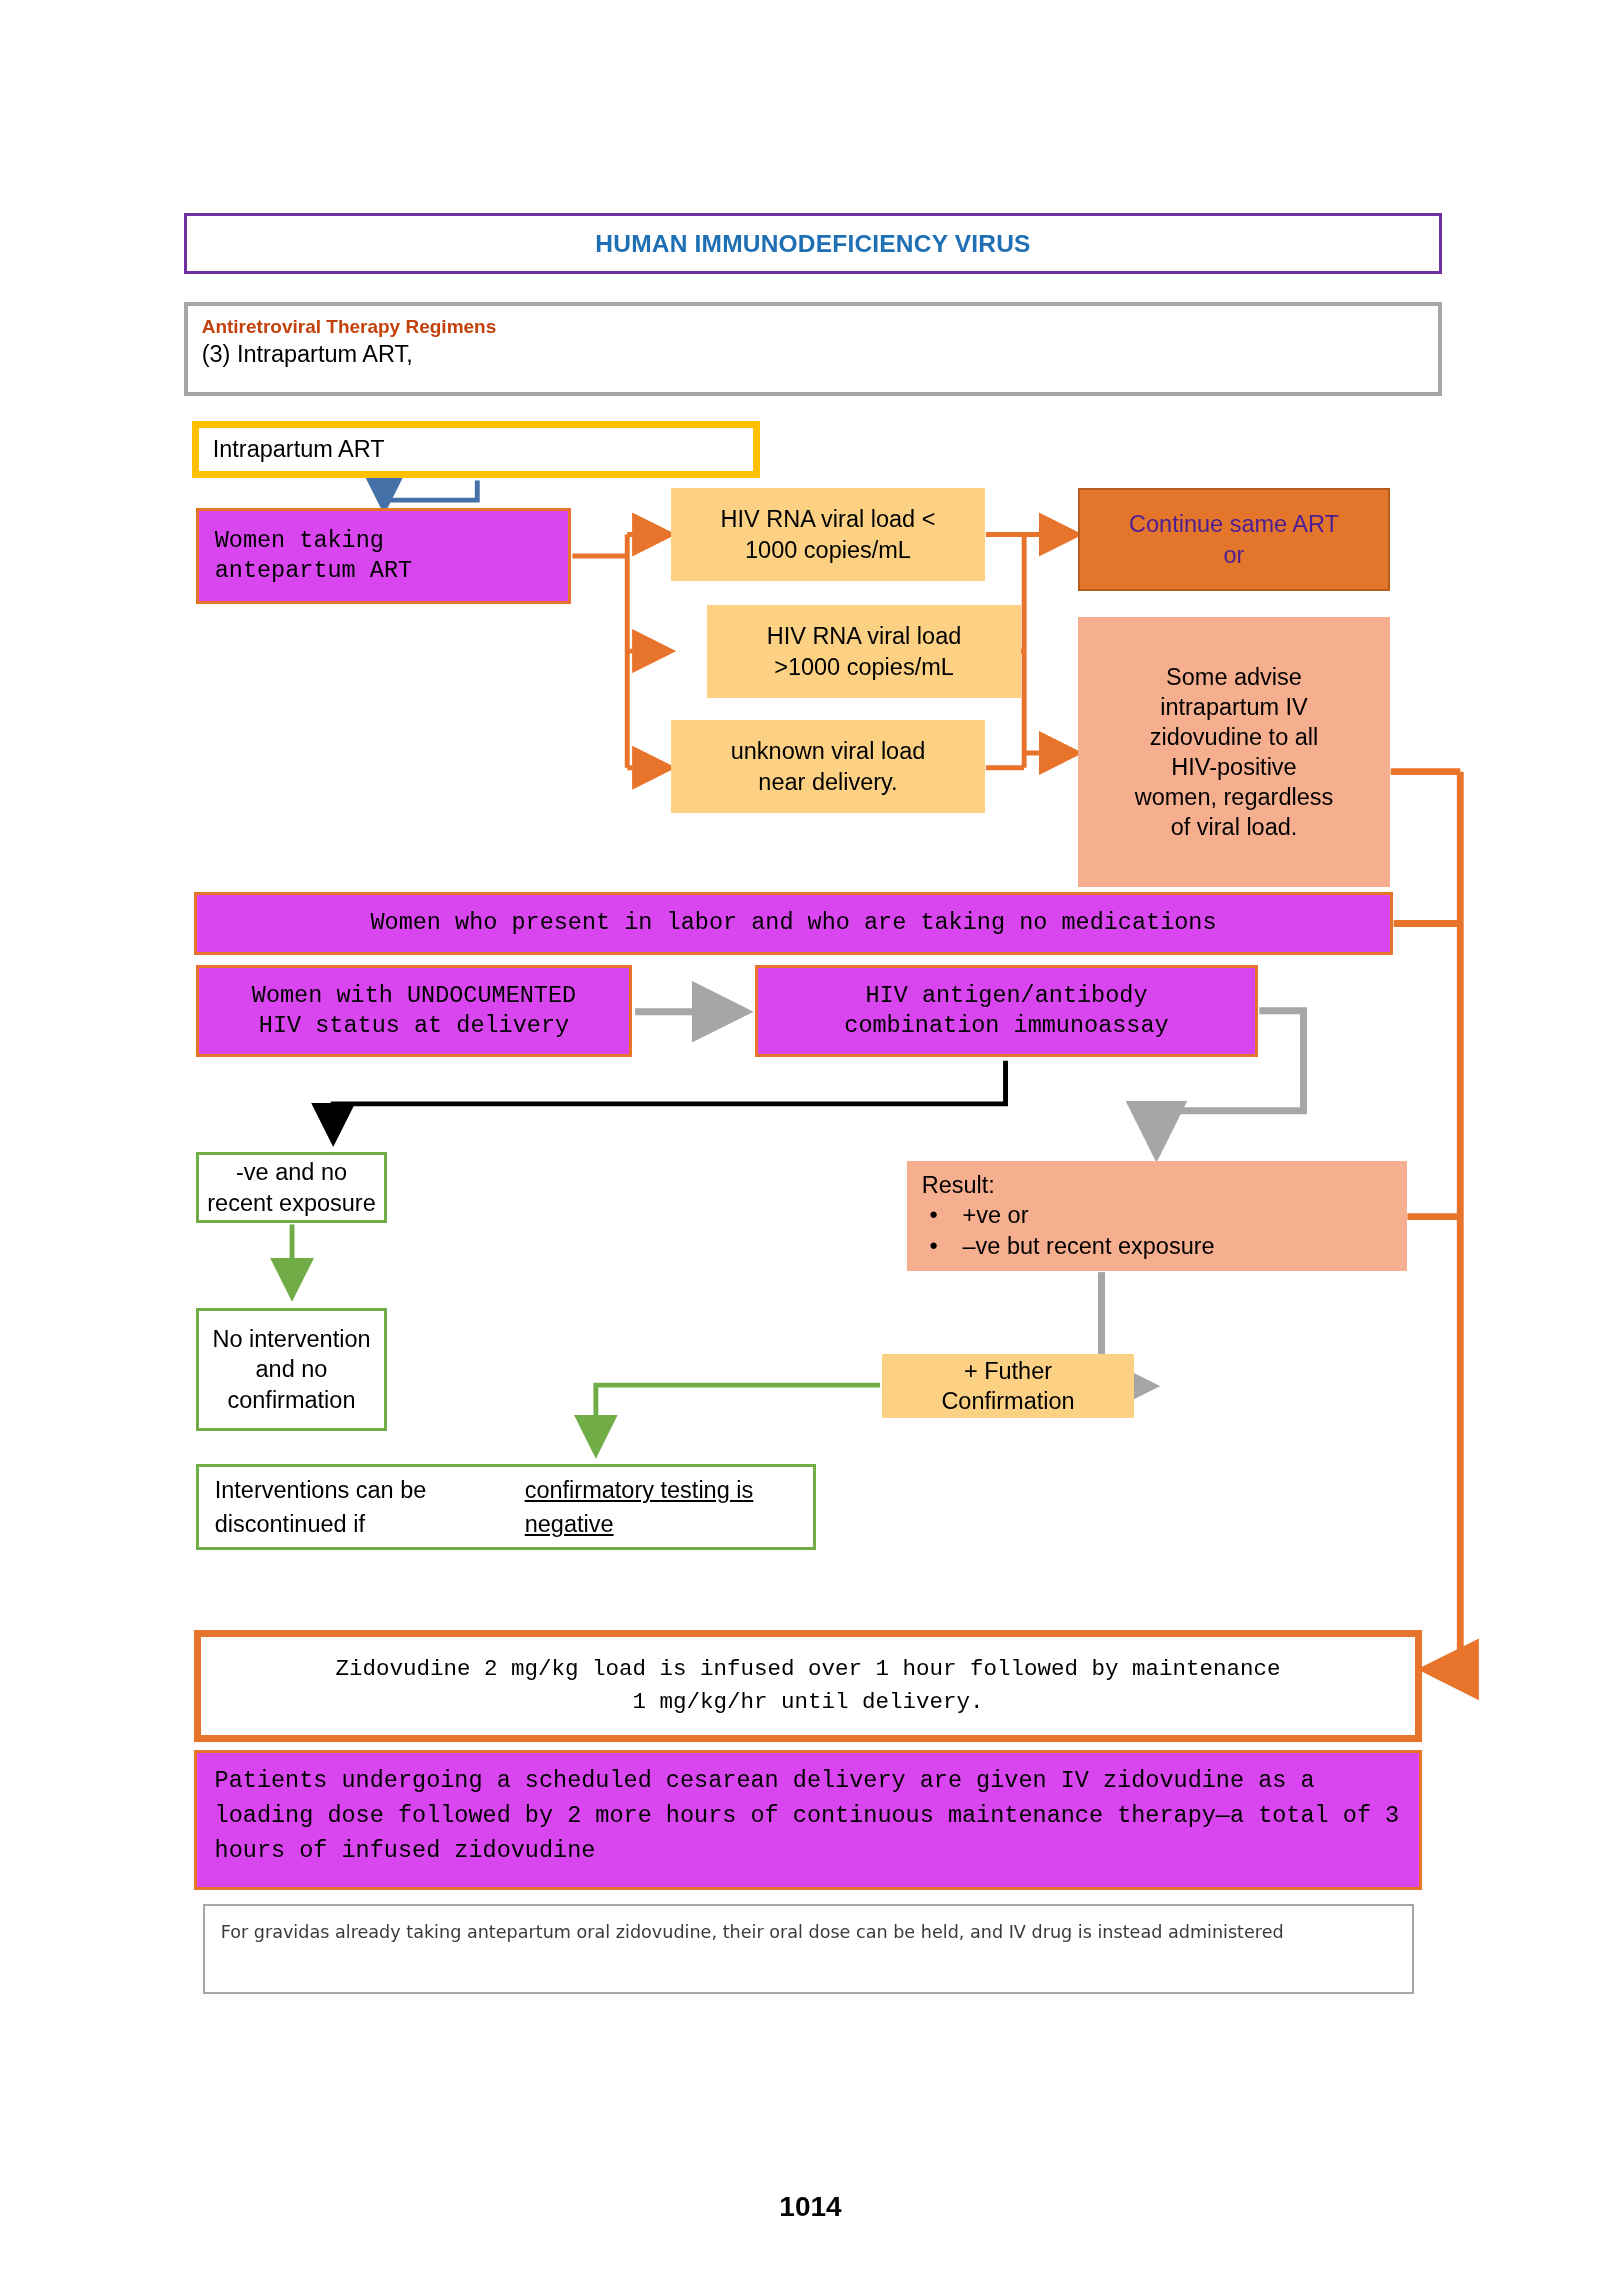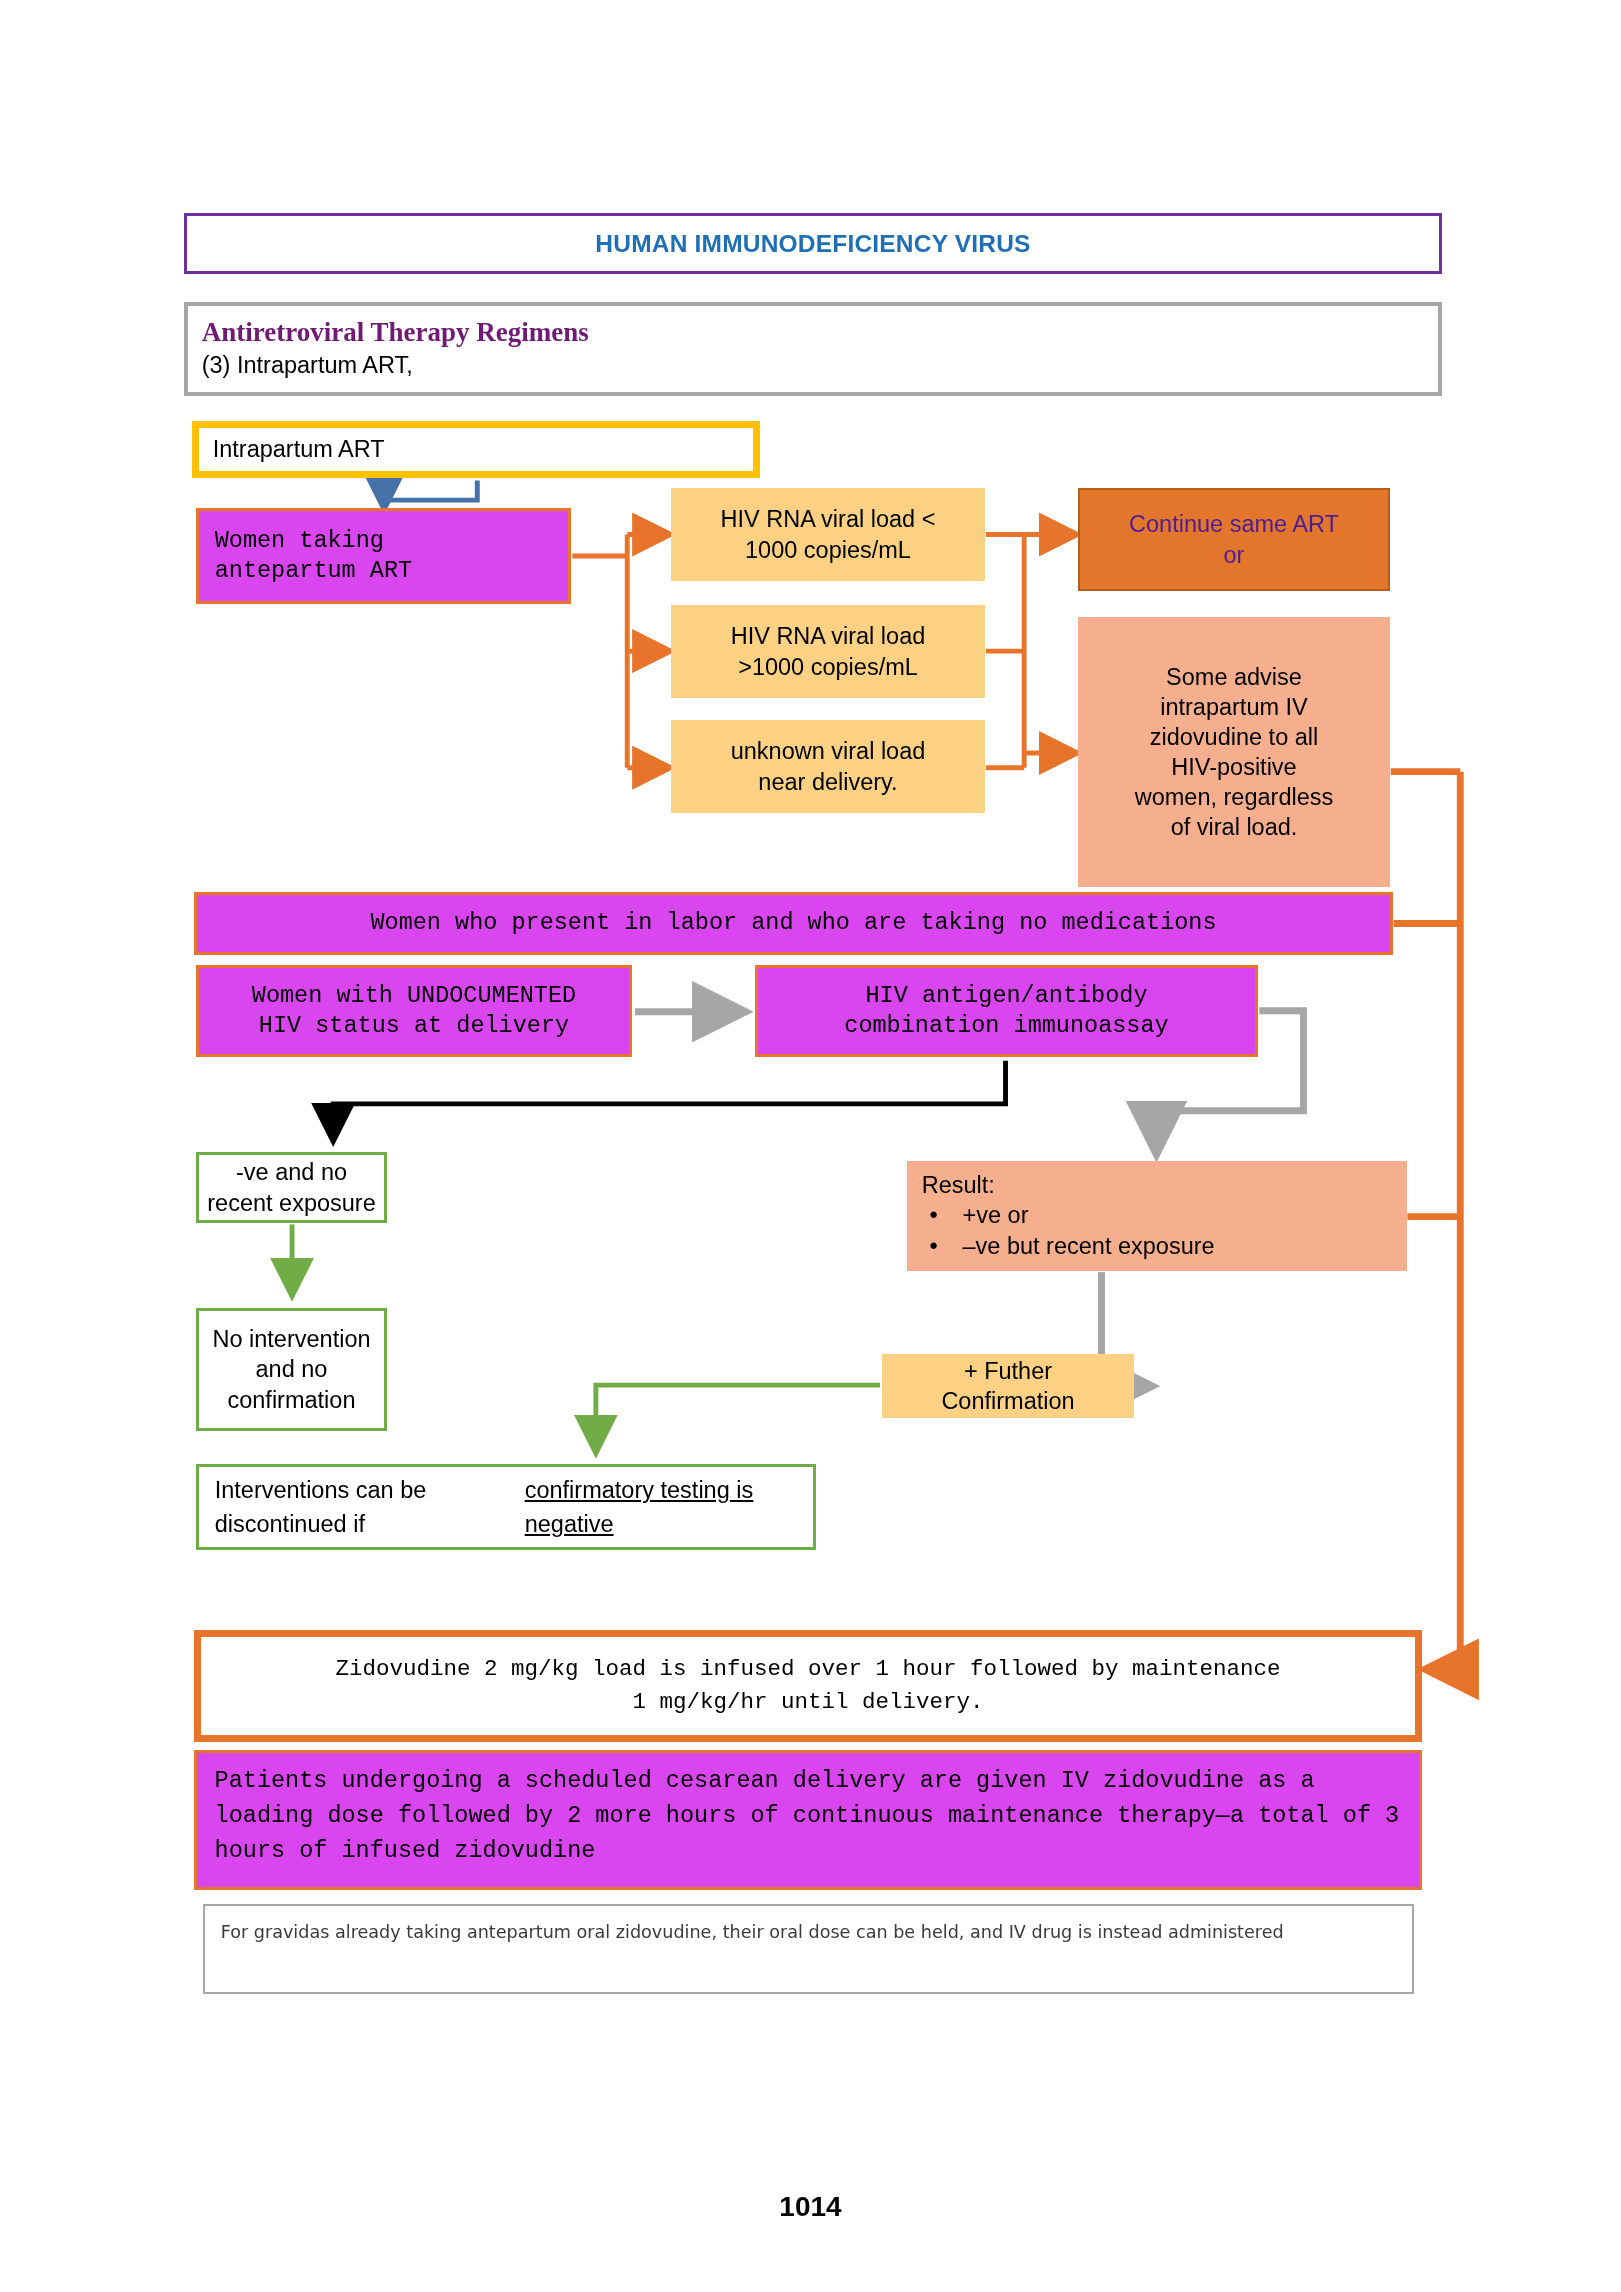--- a/index.html
+++ b/index.html
@@ -42,21 +42,21 @@
     letter-spacing: 0.2px;
   }
   #section-banner {
     left: 184px; top: 302px; width: 1258px; height: 94px;
     border: 4.9px solid #A6A6A6;
     background: #ffffff;
     padding: 7.8px 0 0 13.7px;
     flex-direction: column;
   }
   #section-banner .heading {
-    color: #701a75; font-weight: bold; font-size: 27px; line-height: 1.35; font-family: Liberation Serif, serif;
+    color: #c2410c; font-weight: bold; font-size: 19px; line-height: 1.35;
   }
   #section-banner .sub {
     color: #000000; font-size: 23.5px; line-height: 1.35;
   }
 
   
   #intrapartum-art {
     left: 192px; top: 421px; width: 568px; height: 57px;
     border: 7.8px solid #FFC000;
     background: #ffffff;
@@ -88,21 +88,21 @@
     padding: 0 13.7px;
   }
 
   
   .yellow-fill {
     background: #FCD183;
     border: 1px solid #FCD183;
     font-size: 23.5px;
   }
   #vl-low     { left: 671px; top: 488px; width: 314px; height: 93px; }
-  #vl-high    { left: 671px; top: 605px; width: 314px; height: 93px; }
+  #vl-high    { left: 707px; top: 605px; width: 314px; height: 93px; }
   #vl-unknown { left: 671px; top: 720px; width: 314px; height: 93px; }
   #further-confirm { left: 882px; top: 1354px; width: 252px; height: 64px; }
 
   
   #continue-art {
     left: 1078px; top: 488px; width: 312px; height: 103px;
     background: #E3762B;
     border: 2px solid #B85C1E;
     color: #4c1d95;
     font-size: 23.5px;

